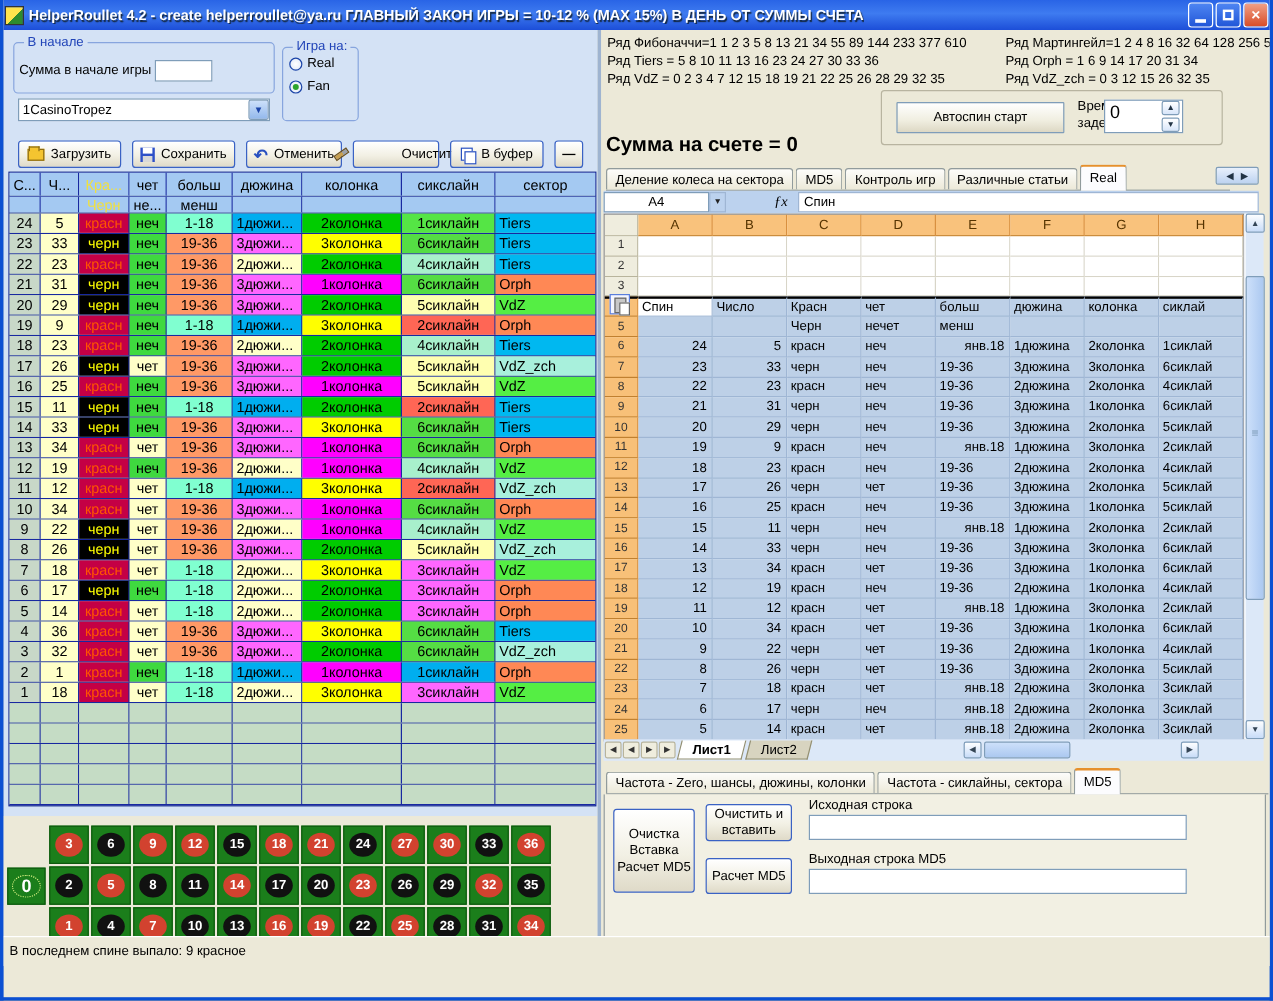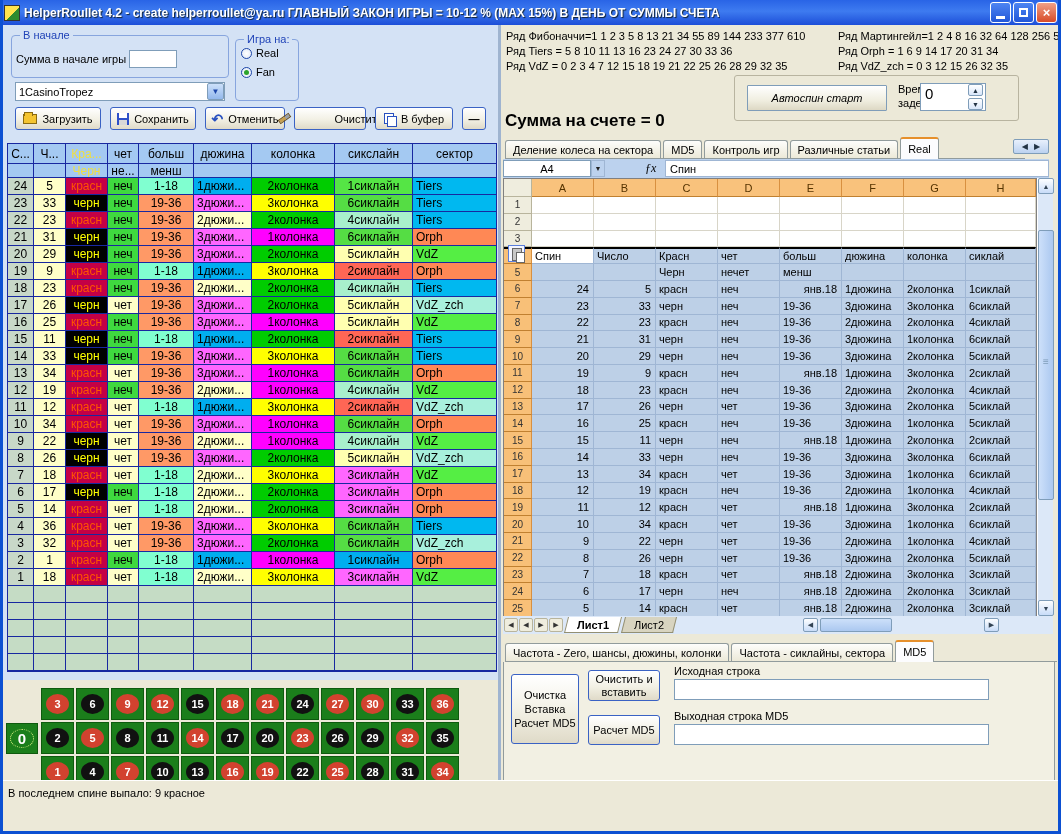--- a/index.html
+++ b/index.html
@@ -29,21 +29,21 @@
   .gb-game{left:232px;top:14px;width:64px;height:62px;}
   .sum-row{position:absolute;left:4px;top:14px;display:flex;align-items:center;font-size:11px;}
   .sum-input{width:48px;height:18px;border:1px solid #7F9DB9;background:#fff;margin-left:3px;}
   .radio-row{display:flex;align-items:center;gap:4px;margin:7px 0 0 5px;font-size:11px;}
   .radio{width:11px;height:11px;border:1px solid #1C45A8;border-radius:50%;background:radial-gradient(#fff,#DDE6F5);position:relative;flex:none;}
   .radio.on::after{content:"";position:absolute;left:2px;top:2px;width:5px;height:5px;border-radius:50%;background:#2DA42D;}
   .combo{position:absolute;left:12px;top:57px;width:210px;height:19px;border:1px solid #7F9DB9;background:#fff;display:flex;align-items:center;font-size:11px;}
   .combo .cval{flex:1;padding-left:3px;}
   .combo .cbtn{width:17px;height:17px;background:linear-gradient(#CCE0FA,#93B8EC);border:1px solid #7F9DB9;border-radius:2px;
     display:flex;align-items:center;justify-content:center;font-size:8px;color:#1C45A8;}
-  .toolbar{position:absolute;left:12px;top:82px;display:flex;gap:9px;align-items:center;}
+  .toolbar{position:absolute;left:12px;top:92px;display:flex;gap:9px;align-items:center;}
   .xpbtn{background:linear-gradient(#fff,#F2F0E4 55%,#DFDAC8);border:1px solid #3A62C4;border-radius:3px;
     display:flex;align-items:center;justify-content:center;gap:5px;font-size:11px;height:23px;box-shadow:inset 0 1px 0 #fff;}
   .tb-load{width:86px;} .tb-save{width:86px;} .tb-undo{width:80px;} .tb-clear{width:72px;gap:44px;} .tb-buffer{width:78px;} .tb-min{width:24px;font-weight:bold;}
   .i-folder{width:14px;height:10px;background:#F4C430;border:1px solid #8A6A10;position:relative;flex:none;}
   .i-folder::before{content:"";position:absolute;left:0;top:-3px;width:7px;height:3px;background:#F4C430;border:1px solid #8A6A10;border-bottom:none;}
   .i-save{width:12px;height:12px;background:#2E50C8;position:relative;flex:none;}
   .i-save::before{content:"";position:absolute;left:2px;top:0;width:8px;height:5px;background:#fff;}
   .i-save::after{content:"";position:absolute;left:2px;top:7px;width:8px;height:5px;background:#D8D8D8;}
   .i-undo{color:#2850C0;font-size:14px;font-weight:bold;line-height:10px;}
   .i-brush{width:13px;height:5px;background:linear-gradient(90deg,#C8A050 60%,#9AA0A8 60%);transform:rotate(-35deg);border:1px solid #6A5020;flex:none;}
@@ -68,21 +68,21 @@
   .b-rows{position:absolute;left:38px;top:8px;}
   .b-row{display:flex;gap:2px;margin-bottom:2px;}
   .b-cell{width:33px;height:32px;background:#1B7E1B;border:1px solid #0E5A0E;display:flex;align-items:center;justify-content:center;}
   .chip{width:23px;height:20px;border-radius:50%;color:#fff;font-size:11px;font-weight:bold;display:flex;align-items:center;justify-content:center;}
   .chip.red{background:#D2422F;} .chip.black{background:#111;}
   
   .series-col{position:absolute;top:4px;font-size:11px;line-height:15px;white-space:nowrap;}
   .series-left{left:5px;} .series-right{left:337px;}
   .gb-auto{left:233px;top:50px;width:285px;height:46px;border:1px solid #B8B4A0;border-radius:3px;position:absolute;background:#ECE9D8;}
   .auto-btn{position:absolute;left:12px;top:9px;width:140px;height:26px;background:linear-gradient(#fff,#F0EEE0 60%,#DDD8C4);
-    border:1px solid #7F9DB9;border-radius:1px;font-size:11px;display:flex;align-items:center;justify-content:center;font-style:italic;}
+    border:1px solid #7F9DB9;border-radius:1px;font-size:11px;display:flex;align-items:center;justify-content:center;}
   .delay-label{position:absolute;left:163px;top:6px;font-size:11px;line-height:14px;width:78px;}
   .spinbox{position:absolute;left:185px;top:7px;width:66px;height:28px;background:#fff;border:1px solid #7F9DB9;}
   .spinbox .sval{position:absolute;left:4px;top:1px;font-size:15px;}
   .spinarrows{position:absolute;left:233px;top:8px;display:flex;flex-direction:column;gap:2px;}
   .sarr{width:15px;height:12px;background:linear-gradient(#fff,#D8E6FA);border:1px solid #7F9DB9;border-radius:2px;
     font-size:7px;color:#234;display:flex;align-items:center;justify-content:center;}
   .balance{position:absolute;left:4px;top:86px;font-size:17px;font-weight:bold;}
   
   .tabstrip{position:absolute;display:flex;align-items:flex-end;}
   .ts-top{left:4px;top:112px;height:22px;width:520px;border-bottom:1px solid #919B9C;}

